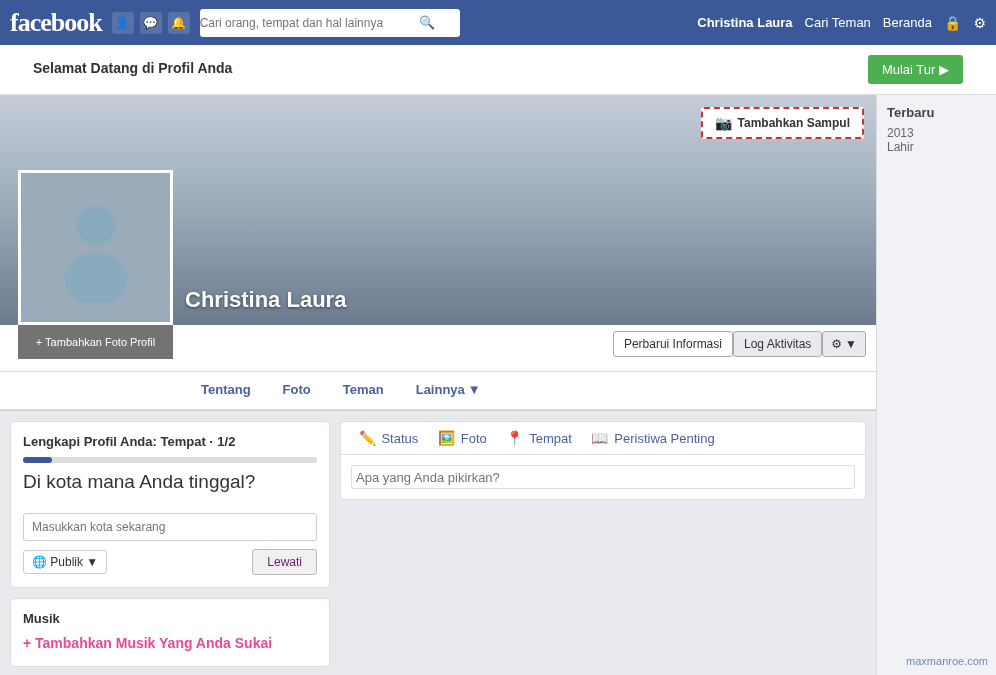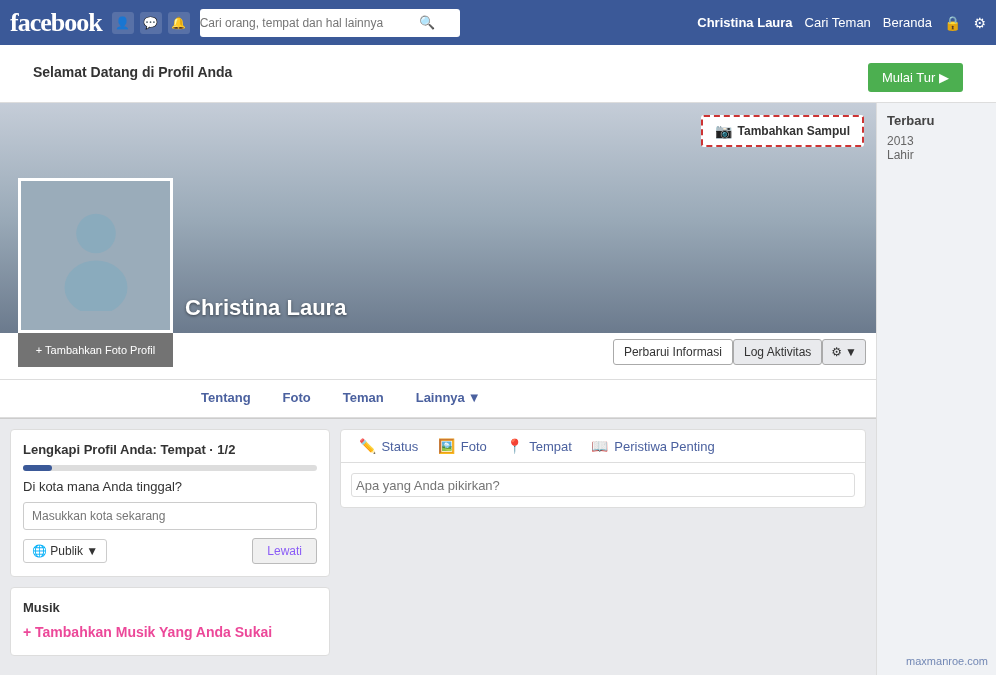--- a/index.html
+++ b/index.html
@@ -109,21 +109,20 @@
       color: white;
       border: none;
       border-radius: 3px;
       padding: 7px 14px;
       font-size: 13px;
       cursor: pointer;
       display: flex;
       align-items: center;
       gap: 5px;
       white-space: nowrap;
-      margin-top: 8px;
     }
 
     
     .main-container {
       display: flex;
       max-width: 996px;
       margin: 0 auto;
     }
 
     
@@ -295,33 +294,34 @@
       height: 6px;
       margin-bottom: 8px;
     }
     .progress-bar-fill {
       background: #3b5998;
       height: 6px;
       border-radius: 10px;
       width: 10%;
     }
     .city-question {
-      font-size: 13px;
+      font-size: 19px;
       color: #333;
       margin-bottom: 8px;
     }
     .city-input {
       width: 100%;
       border: 1px solid #ccc;
       border-radius: 3px;
       padding: 6px 8px;
       font-size: 12px;
       color: #888;
       outline: none;
       margin-bottom: 8px;
+      margin-top: 12px;
     }
     .publik-row {
       display: flex;
       align-items: center;
       justify-content: space-between;
     }
     .publik-btn {
       background: white;
       border: 1px solid #ccc;
       border-radius: 3px;
@@ -333,21 +333,21 @@
       gap: 4px;
       color: #333;
     }
     .lewati-btn {
       background: #f0f0f0;
       border: 1px solid #bbb;
       border-radius: 3px;
       padding: 5px 14px;
       font-size: 12px;
       cursor: pointer;
-      color: #8b5cf6;
+      color: #701a75;
     }
 
     .musik-add {
       font-size: 14px;
       color: #ec4899;
       cursor: pointer;
       font-weight: bold;
       line-height: 1.4;
     }
 

